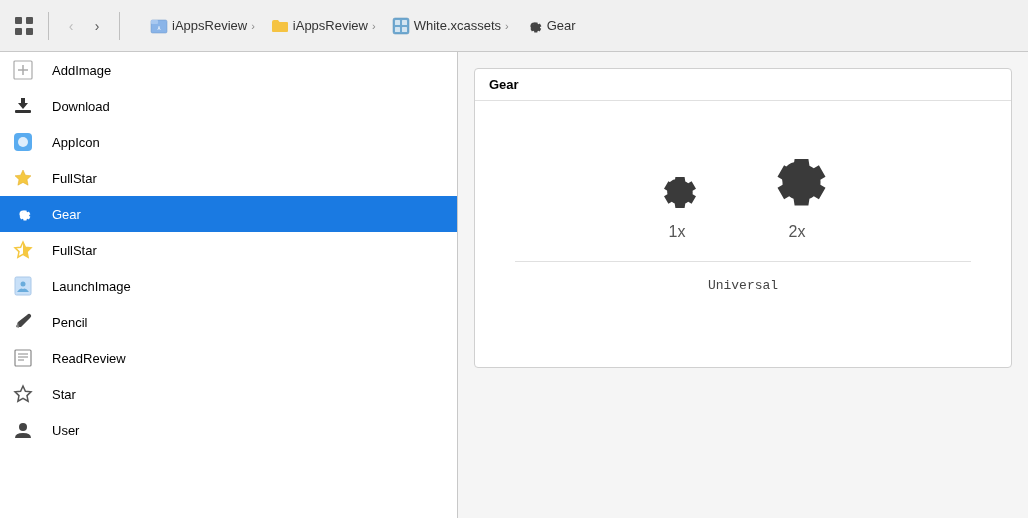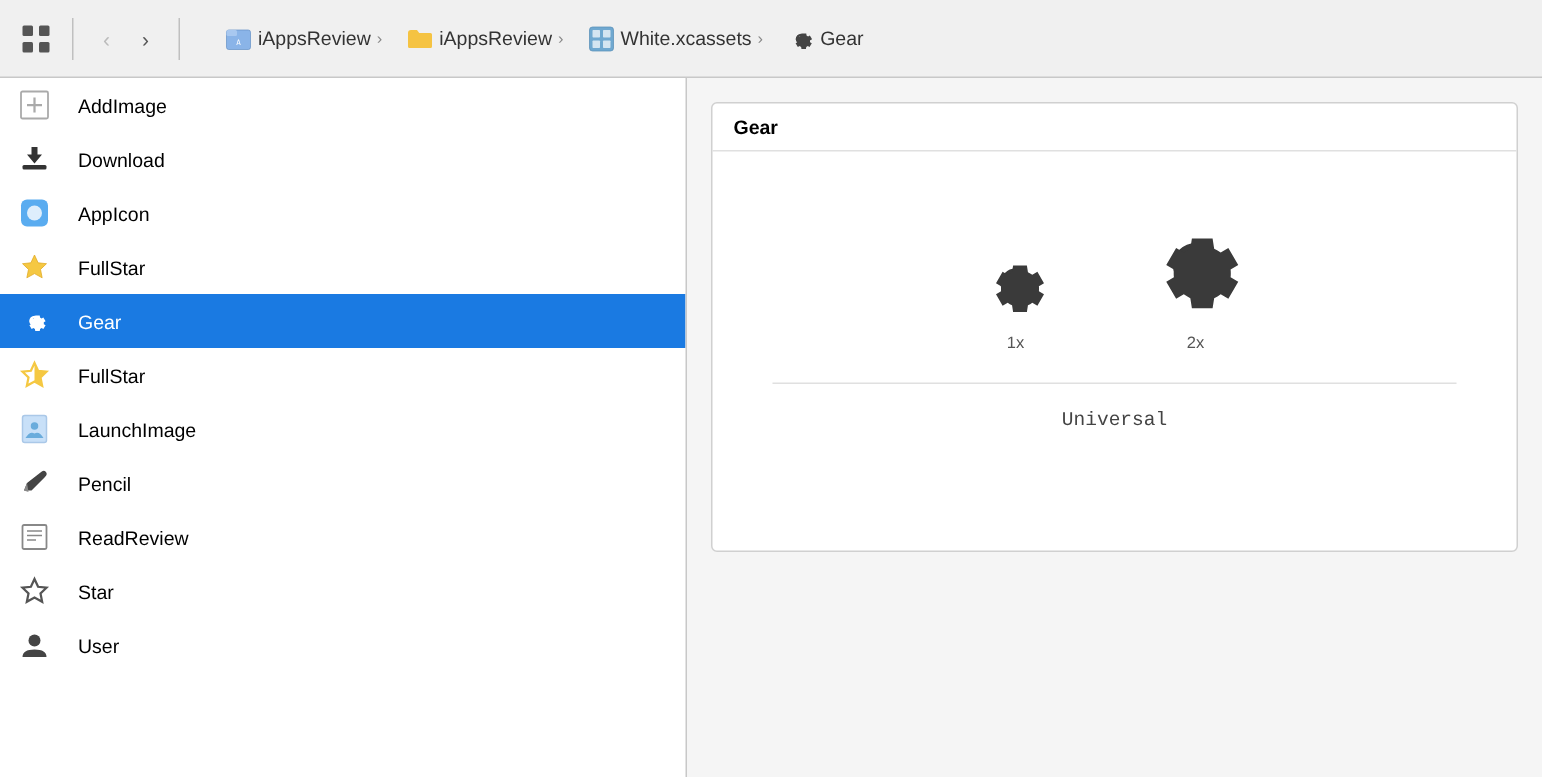--- a/index.html
+++ b/index.html
@@ -124,21 +124,21 @@
       justify-content: center;
       padding: 20px 0 10px 0;
     }
     .gear-variant {
       display: flex;
       flex-direction: column;
       align-items: center;
       gap: 10px;
     }
     .gear-label {
-      font-size: 11px;
+      font-size: 16px;
       color: #555;
     }
     .asset-panel-divider {
       border: none;
       border-top: 1px solid #e0e0e0;
       margin: 10px 0;
     }
     .universal-label {
       text-align: center;
       font-size: 13px;

